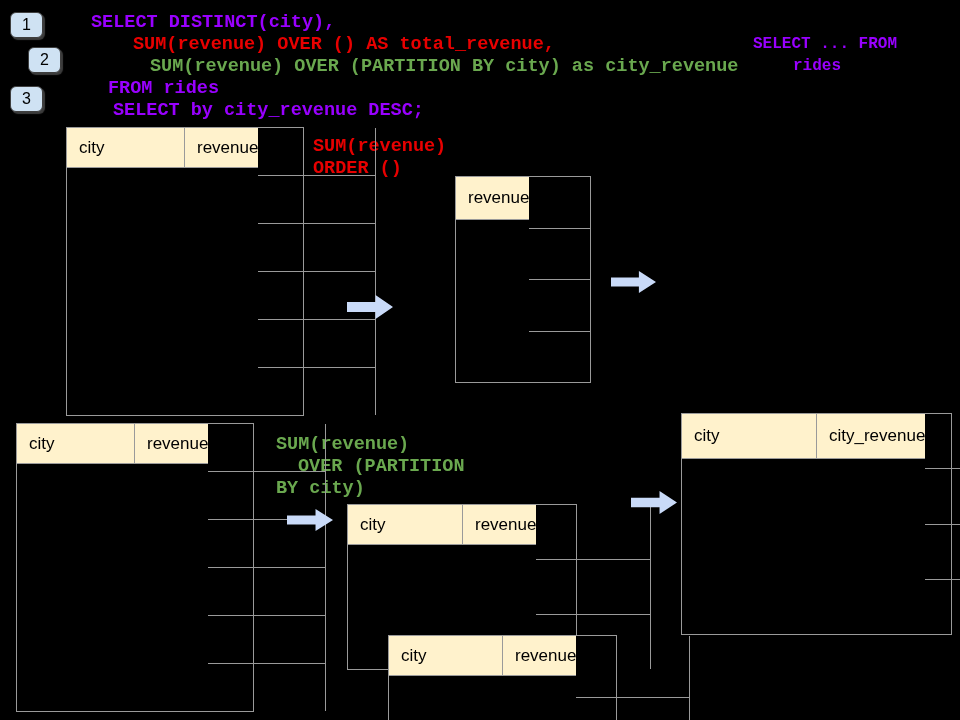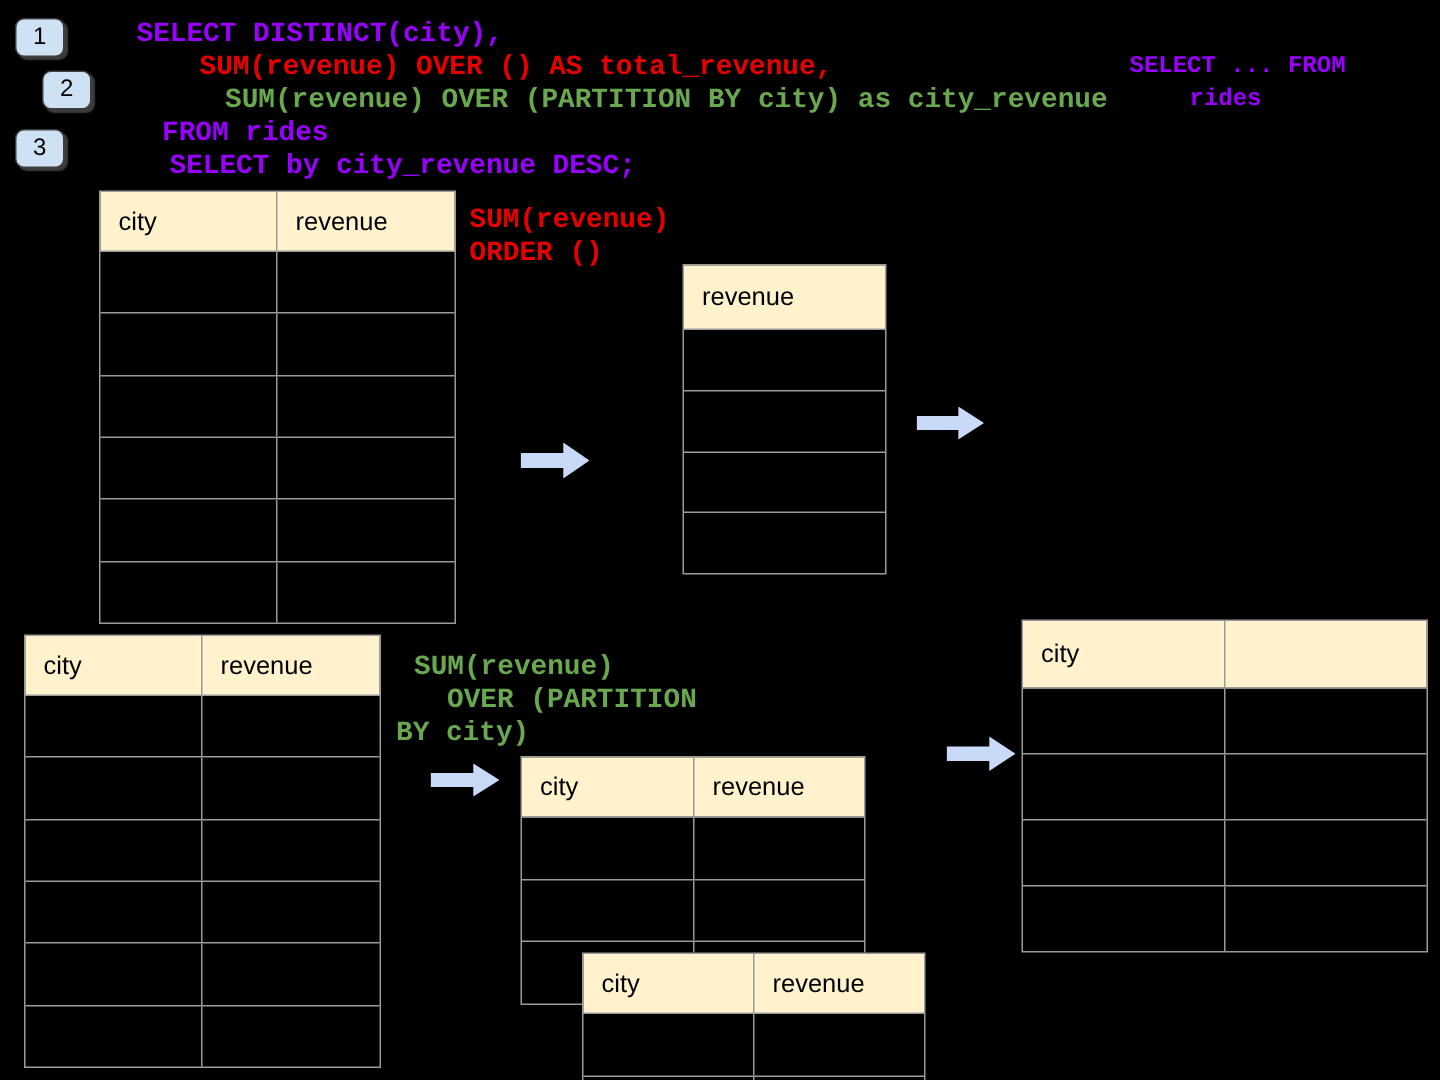--- a/index.html
+++ b/index.html
@@ -28,21 +28,21 @@
     border:1.5px solid #3f3f3f;border-radius:6px;
     box-shadow:2px 2px 1px rgba(110,110,110,.55);
     display:flex;align-items:center;justify-content:center;
     color:#000;font-size:16px;
   }
 
   
   .tbl{
     position:absolute;
     border:1px solid var(--border);
-    display:flex;flex-direction:column;
+    display:flex;flex-direction:row;
     box-sizing:border-box;
     background:transparent;
   }
   .thead{
     display:flex;flex:0 0 auto;
     background:var(--header-bg);
     border-bottom:1px solid var(--border);
     box-sizing:border-box;
   }
   .hcell{
@@ -108,21 +108,21 @@
 <div class="code purple" style="left:113px;top:100px;">SELECT by city_revenue DESC;</div>
 
 <div class="code small purple" style="left:753px;top:33px;">SELECT ... FROM</div>
 <div class="code small purple" style="left:753px;top:55px;margin-left:40px;">rides</div>
 
 <div class="code red" style="left:313px;top:136px;">SUM(revenue)</div>
 <div class="code red" style="left:313px;top:158px;">ORDER ()</div>
 
 <div class="code green" style="left:276px;top:434px;">SUM(revenue)</div>
 <div class="code green" style="left:276px;top:456px;margin-left:22px;">OVER (PARTITION</div>
-<div class="code green" style="left:264px;top:478px;">BY city)</div>
+<div class="code green" style="left:276px;top:478px;">BY city)</div>
 
 <div class="tbl" id="tableA">
   <div class="thead">
     <div class="hcell c1">city</div>
     <div class="hcell last">revenue</div>
   </div>
   <div class="tbody">
       <div class="trow">
         <div class="tcell c1"></div>
         <div class="tcell fill"></div>
@@ -237,20 +237,21 @@
       <div class="trow">
         <div class="tcell c1"></div>
         <div class="tcell fill"></div>
       </div>
     </div>
 </div>
 
 <div class="tbl" id="tableF">
   <div class="thead">
     <div class="hcell c1">city</div>
+    <div class="hcell last">city_revenue</div>
   </div>
   <div class="tbody">
       <div class="trow">
         <div class="tcell c1"></div>
         <div class="tcell fill"></div>
       </div>
       <div class="trow">
         <div class="tcell c1"></div>
         <div class="tcell fill"></div>
       </div>

